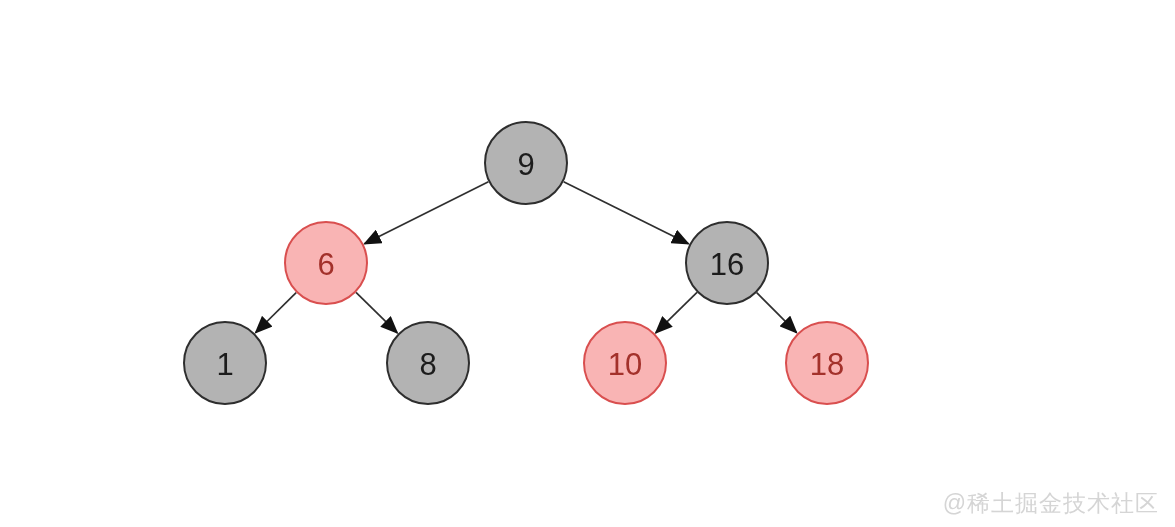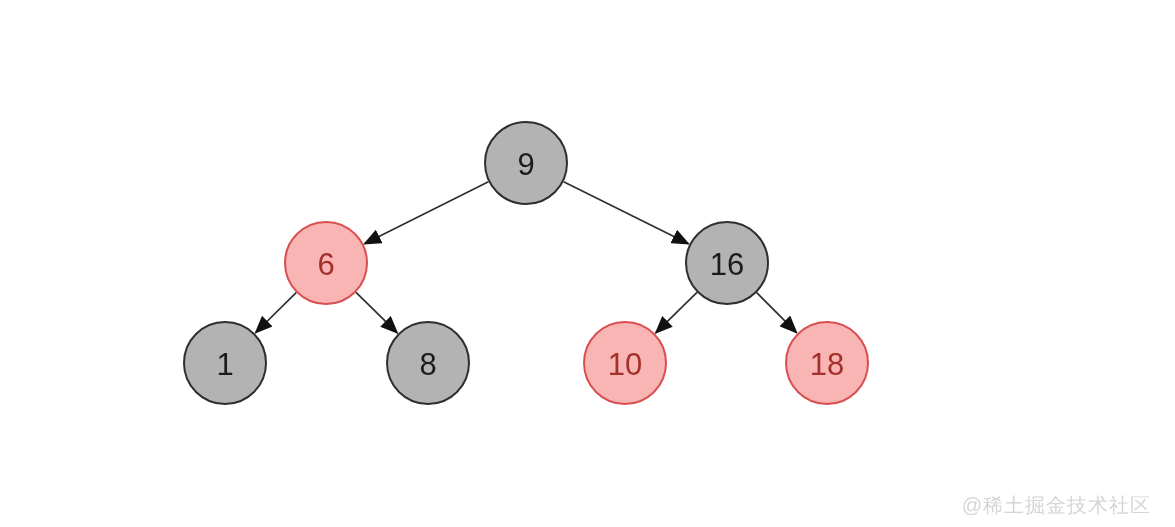--- a/index.html
+++ b/index.html
@@ -32,23 +32,23 @@
     text-anchor: middle;
     dominant-baseline: central;
     user-select: none;
   }
   .tree-edge-line {
     fill: none;
     stroke-width: 1.7px;
   }
   .watermark {
     position: absolute;
-    right: 24px;
+    right: 16px;
     bottom: 8px;
-    font-size: 20px;
+    font-size: 23px;
     letter-spacing: 1px;
     user-select: none;
   }
 </style>
 </head>
 <body>
 
 <div class="canvas">
   <svg class="tree-svg" id="tree-svg" xmlns="http://www.w3.org/2000/svg" viewBox="0 0 1175 527">
       <defs>

